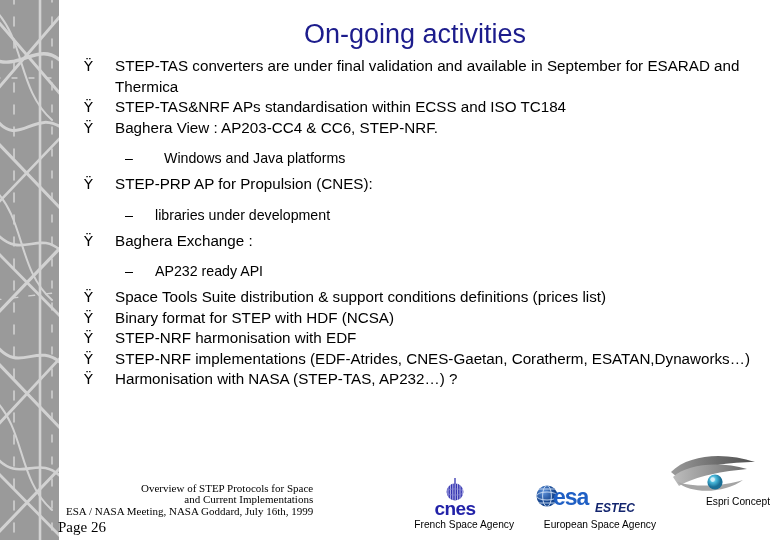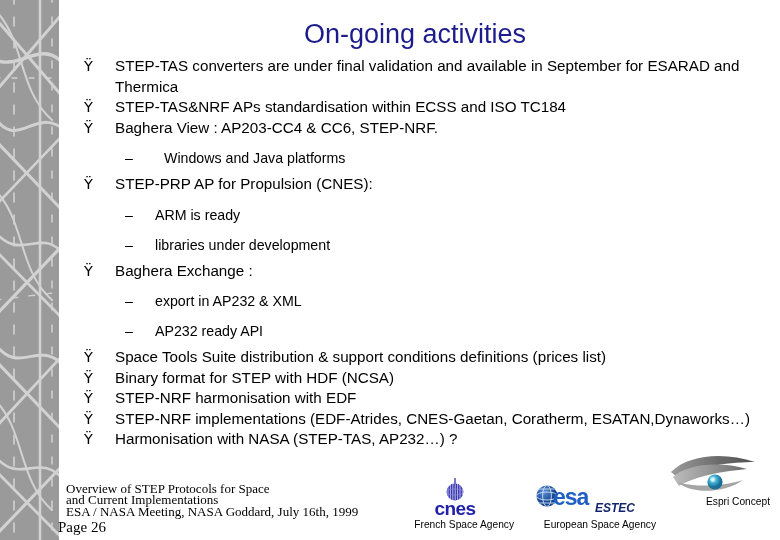--- a/index.html
+++ b/index.html
@@ -98,24 +98,25 @@
 
   .sp-before  { margin-top: 11px; }
   .sp-before-s{ margin-top: 6px; }
 
   
   #footer-note {
     position: absolute;
     left: 66px;
     top: 483px;
     font-family: "Liberation Serif", serif;
-    font-size: 13px;
+    font-size: 11px;
     line-height: 11.4px;
     color: #000000;
     white-space: nowrap;
+    text-align: right;
   }
   #page-number {
     position: absolute;
     left: 58px;
     top: 521px;
     font-family: "Liberation Serif", serif;
     font-size: 15px;
     line-height: 13px;
     color: #000000;
   }
@@ -203,36 +204,34 @@
       <span class="bullet-text">Windows and Java platforms</span>
     </div>
 
     <div class="bullet-row lvl1 sp-before-s">
       <span class="bullet-mark">Ÿ</span>
       <span class="bullet-text">STEP-PRP AP for Propulsion (CNES):</span>
     </div>
 
     <div class="bullet-row lvl2 sp-before">
       <span class="bullet-mark">–</span>
-      <span class="bullet-text">ARM is ready</span>
     </div>
 
     <div class="bullet-row lvl2 sp-before">
       <span class="bullet-mark">–</span>
       <span class="bullet-text">libraries under development</span>
     </div>
 
     <div class="bullet-row lvl1 sp-before-s">
       <span class="bullet-mark">Ÿ</span>
       <span class="bullet-text">Baghera Exchange :</span>
     </div>
 
     <div class="bullet-row lvl2 sp-before">
       <span class="bullet-mark">–</span>
-      <span class="bullet-text">export in AP232 &amp; XML</span>
     </div>
 
     <div class="bullet-row lvl2 sp-before">
       <span class="bullet-mark">–</span>
       <span class="bullet-text">AP232 ready API</span>
     </div>
 
     <div class="bullet-row lvl1 sp-before-s">
       <span class="bullet-mark">Ÿ</span>
       <span class="bullet-text">Space Tools Suite distribution &amp; support conditions definitions (prices list)</span>

